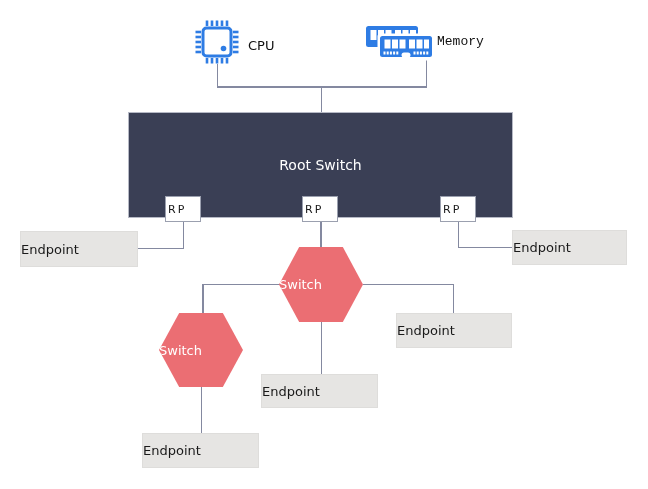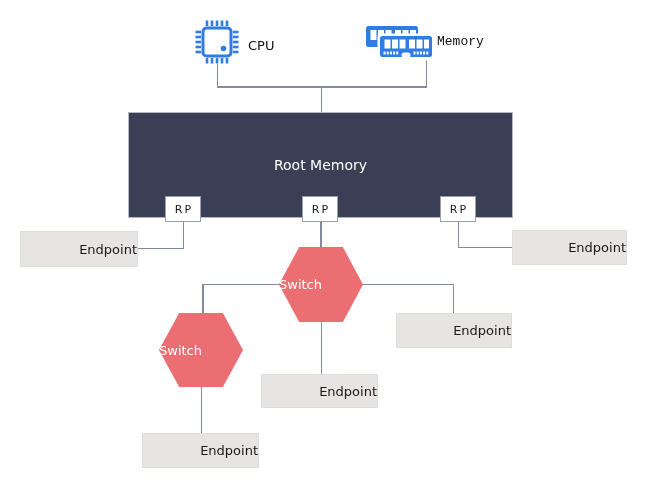--- a/index.html
+++ b/index.html
@@ -14,32 +14,32 @@
   .icon-label{position:absolute;color:#111111;font-size:13px;}
   .root-complex{
     position:absolute;left:128px;top:112px;width:385px;height:106px;
     background:#3a3f55;border:1px solid #b6b9c5;box-sizing:border-box;
     display:flex;align-items:center;justify-content:center;
     color:#ffffff;font-size:14px;
   }
   .rp-box{
     position:absolute;top:196px;width:36px;height:26px;
     background:#ffffff;border:1px solid #9ba0af;box-sizing:border-box;
-    display:flex;align-items:center;justify-content:center;
+    display:flex;align-items:center;justify-content:flex-start;
     color:#1a1a1a;font-size:11px;letter-spacing:2px;padding-left:2px;
   }
   .hexagon{
     position:absolute;width:84px;height:75px;background:#eb6e73;
     clip-path:polygon(0% 50%,24% 0%,76% 0%,100% 50%,76% 100%,24% 100%);
     display:flex;align-items:center;
     color:#ffffff;font-size:13px;
   }
   .endpoint{
     position:absolute;background:#e6e5e3;border:1px solid #dedddb;box-sizing:border-box;
-    display:flex;align-items:center;justify-content:flex-end;
+    display:flex;align-items:center;justify-content:flex-start;
     color:#1a1a1a;font-size:13px;
   }
   .icon{position:absolute;}
 </style>
 </head>
 <body>
 
 <div class="canvas">
 
   <div class="line vline" style="left:216.5px;top:64px;height:22px;"></div>
@@ -122,21 +122,21 @@
           <rect x="54.9" y="26.5" width="2" height="3"></rect>
           <rect x="58.1" y="26.5" width="2" height="3"></rect>
           <rect x="61.3" y="26.5" width="2" height="3"></rect>
       </g>
       <rect x="36.5" y="27.5" width="9" height="5" rx="2.5" fill="#ffffff"></rect>
     </g>
   </svg>
   <div class="icon-label" style="left:437px;top:34px;font-family:Liberation Mono, monospace;">Memory</div>
 
   <div class="root-complex">
-    <span>Root Memory</span>
+    <span>Root Switch</span>
   </div>
 
   <div class="rp-box" style="left:165px;">
     <span>RP</span>
   </div>
   <div class="rp-box" style="left:302px;">
     <span>RP</span>
   </div>
   <div class="rp-box" style="left:440px;">
     <span>RP</span>

